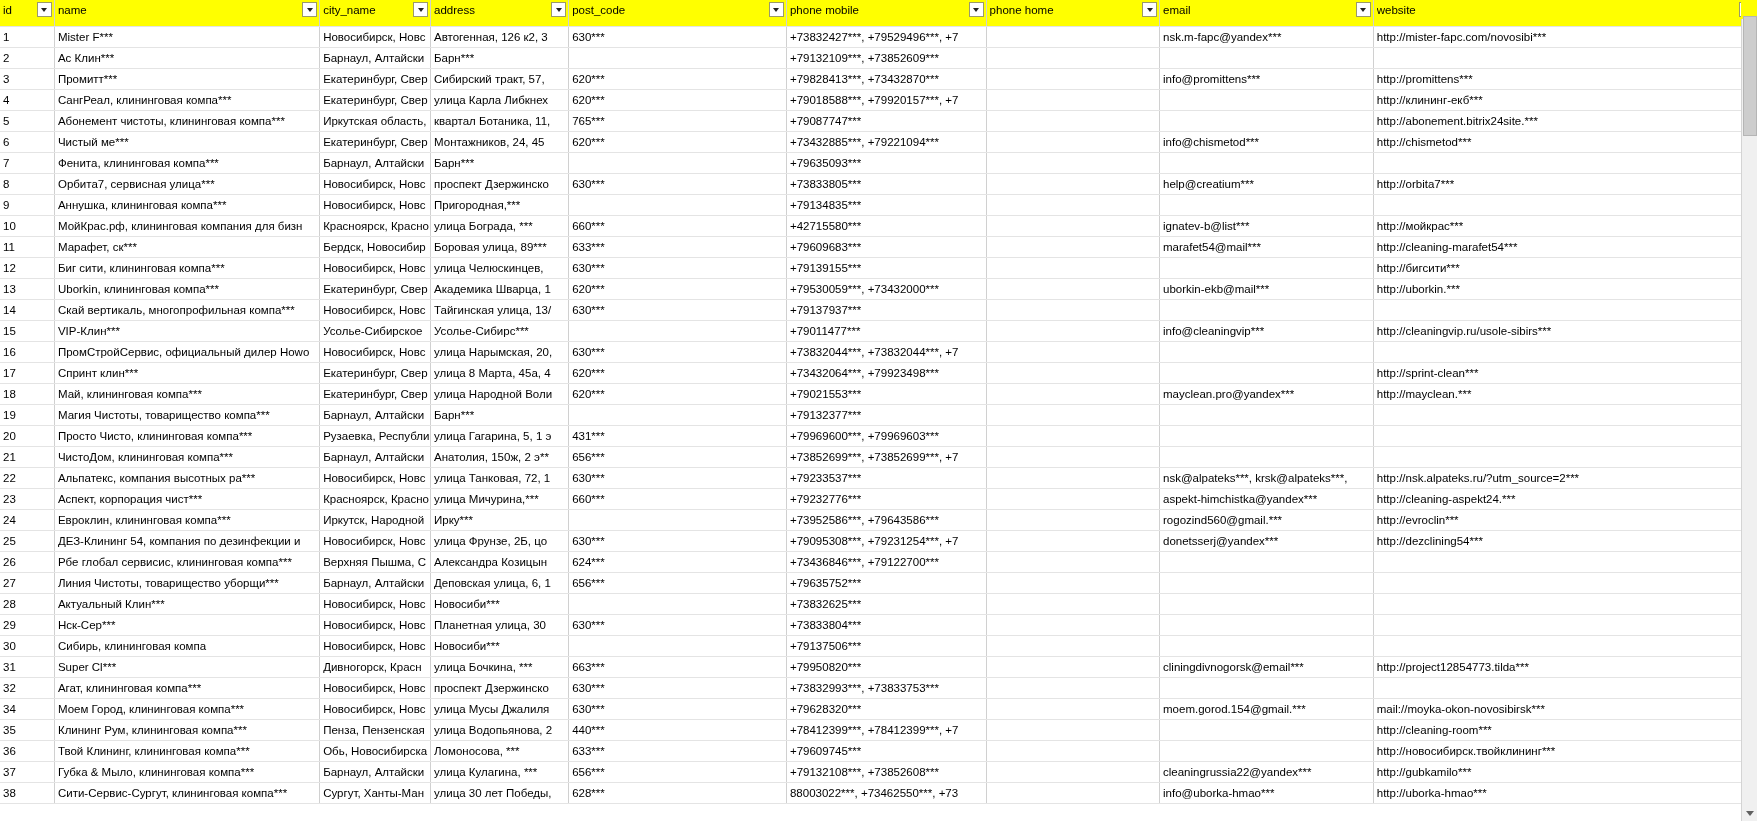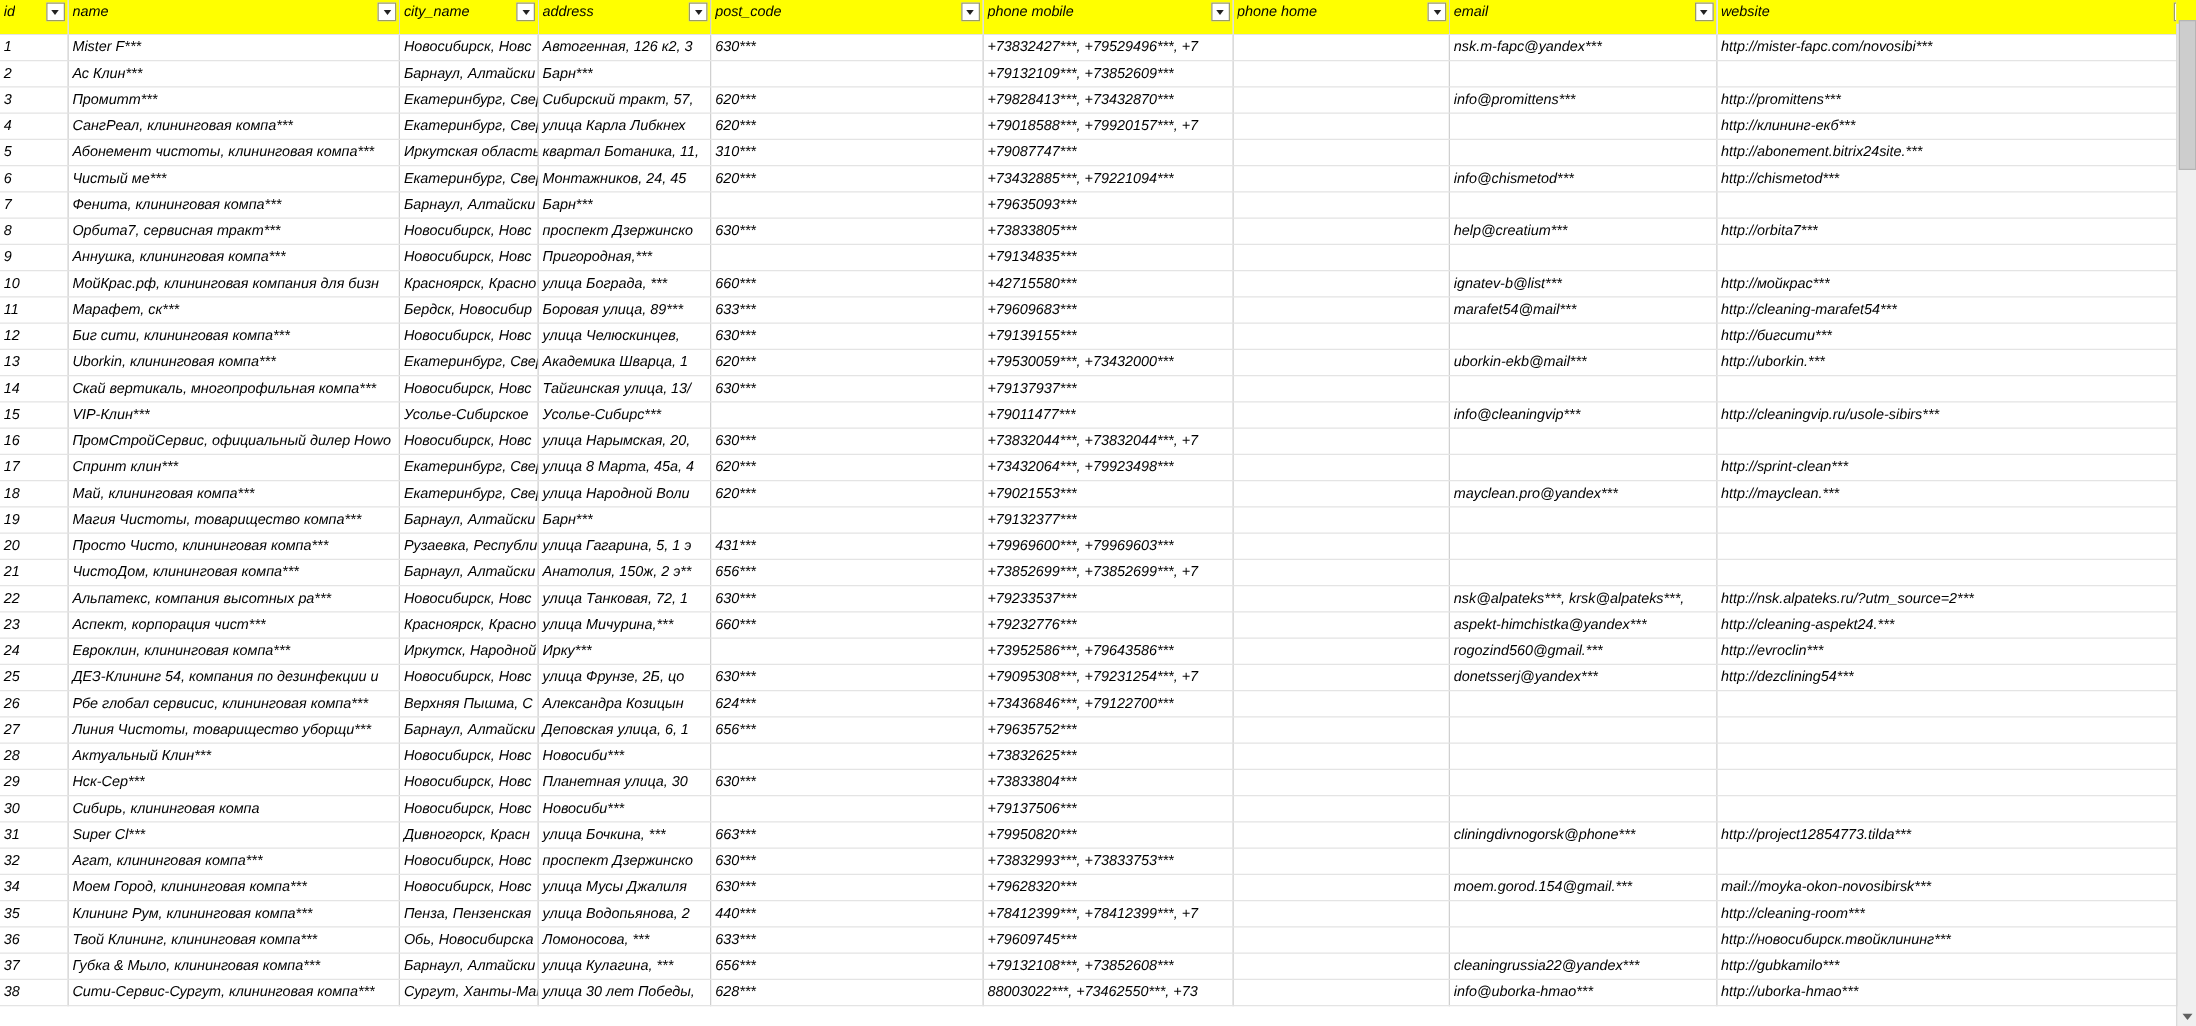--- a/index.html
+++ b/index.html
@@ -13,21 +13,20 @@
     color: #000000;
     width: 1757px;
     height: 821px;
     overflow: hidden;
   }
   .sheet {
     width: 1757px;
     height: 821px;
     position: relative;
     overflow: hidden;
-    font-style: italic;
   }
   table.grid {
     border-collapse: collapse;
     table-layout: fixed;
     width: 1757px;
   }
   table.grid td, table.grid th {
     border-right: 1px solid #d0d0d0;
     border-bottom: 1px solid #e4e4e4;
     padding: 0 3px;
@@ -258,21 +257,21 @@
           <td>+79018588***, +79920157***, +7</td>
           <td></td>
           <td></td>
           <td>http://клининг-екб***</td>
         </tr>
         <tr class="row-even">
           <td class="id-cell">5</td>
           <td>Абонемент чистоты, клининговая компа***</td>
           <td>Иркутская область,</td>
           <td>квартал Ботаника, 11,</td>
-          <td>310***</td>
+          <td>765***</td>
           <td>+79087747***</td>
           <td></td>
           <td></td>
           <td>http://abonement.bitrix24site.***</td>
         </tr>
         <tr class="row-odd">
           <td class="id-cell">6</td>
           <td>Чистый ме***</td>
           <td>Екатеринбург, Свер</td>
           <td>Монтажников, 24, 45 </td>
@@ -288,21 +287,21 @@
           <td>Барнаул, Алтайски</td>
           <td>Барн***</td>
           <td></td>
           <td>+79635093***</td>
           <td></td>
           <td></td>
           <td></td>
         </tr>
         <tr class="row-odd">
           <td class="id-cell">8</td>
-          <td>Орбита7, сервисная тракт***</td>
+          <td>Орбита7, сервисная улица***</td>
           <td>Новосибирск, Новс</td>
           <td>проспект Дзержинско</td>
           <td>630***</td>
           <td>+73833805***</td>
           <td></td>
           <td>help@creatium***</td>
           <td>http://orbita7***</td>
         </tr>
         <tr class="row-even">
           <td class="id-cell">9</td>
@@ -547,21 +546,21 @@
           <td></td>
         </tr>
         <tr class="row-even">
           <td class="id-cell">31</td>
           <td>Super Cl***</td>
           <td>Дивногорск, Красн</td>
           <td>улица Бочкина, ***</td>
           <td>663***</td>
           <td>+79950820***</td>
           <td></td>
-          <td>cliningdivnogorsk@phone***</td>
+          <td>cliningdivnogorsk@email***</td>
           <td>http://project12854773.tilda***</td>
         </tr>
         <tr class="row-odd">
           <td class="id-cell">32</td>
           <td>Агат, клининговая компа***</td>
           <td>Новосибирск, Новс</td>
           <td>проспект Дзержинско</td>
           <td>630***</td>
           <td>+73832993***, +73833753***</td>
           <td></td>

